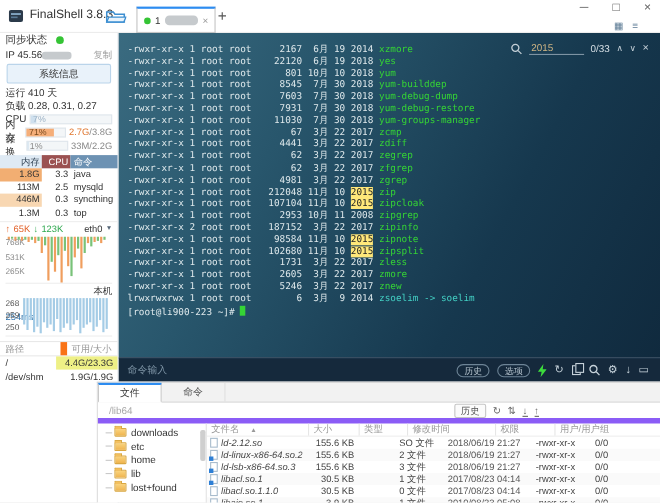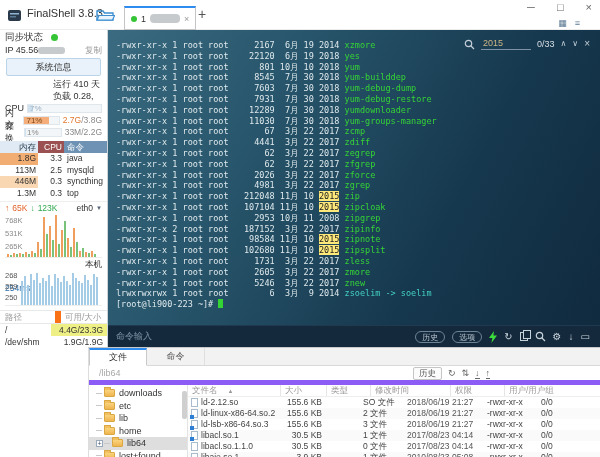--- a/index.html
+++ b/index.html
@@ -20,21 +20,21 @@
   .blob-sm{display:inline-block;width:27px;height:7px;border-radius:3px;background:#c6cacd;vertical-align:-1px;}
   .tclose{font-size:9px;color:#999;}
   .newtab{position:absolute;left:198px;top:6px;font-size:14px;color:#555;}
   
   .sidebar{position:absolute;left:0;top:30px;width:108px;height:427px;background:#fff;border-right:1px solid #ccd4da;box-sizing:border-box;font-size:9px;color:#333;overflow:hidden;}
   .sb-sync{height:14px;line-height:14px;padding-left:5px;font-size:9.5px;}
   .sb-dot{display:inline-block;width:7px;height:7px;border-radius:50%;background:#35c435;margin-left:8px;vertical-align:-1px;}
   .sb-ip{height:12px;line-height:12px;padding:0 5px;}
   .sb-copy{float:right;color:#999;font-size:8.5px;}
   .sb-btn{margin:2px 6px;height:16px;line-height:16px;text-align:center;background:#e9f2fa;border:1px solid #bad4ea;border-radius:2px;font-size:9px;color:#333;}
-  .sb-line{height:12px;line-height:12px;padding-left:5px;margin-left:48px;}
+  .sb-line{height:12px;line-height:12px;padding-left:5px;}
   .meter-row{display:flex;align-items:center;height:12px;padding:0 5px;gap:3px;}
   .meter{position:relative;height:9px;background:#f3f6f8;border:1px solid #dfe6ec;box-sizing:border-box;}
   .meter .fill{position:absolute;left:0;top:0;height:100%;}
   .meter .pct{position:absolute;left:2px;top:0;font-size:8px;line-height:8px;}
   .m-cpu{flex:1;} .m-cpu .fill{background:#cfe0ee;} .m-cpu .pct{color:#9ab0c4;}
   .m-mem{width:42px;} .m-mem .fill{background:#f5ae79;} .m-mem .pct{color:#7a4a1e;}
   .m-swap{width:42px;} .m-swap .fill{background:#cfe0ee;} .m-swap .pct{color:#888;}
   .mval{margin-left:auto;font-size:8.5px;color:#888;}
   .mval .v1o{color:#e0762e;}
   .ptable{margin-top:3px;}
@@ -43,21 +43,21 @@
   .pt-h .h-cpu{width:24px;text-align:right;padding-right:2px;background:#9b5151;color:#fff;}
   .pt-h .h-cmd{flex:1;padding-left:3px;background:#6d92b3;color:#fff;}
   .pt-r{display:flex;height:11.5px;line-height:11.5px;font-size:8.5px;}
   .c-mem{width:36px;text-align:right;padding-right:2px;}
   .c-mem.hot{background:#f2ae72;} .c-mem.warm{background:#f8d7b2;}
   .c-cpu{width:24px;text-align:right;padding-right:2px;}
   .c-cmd{flex:1;padding-left:3px;overflow:hidden;white-space:nowrap;}
   .net-h{display:flex;height:13px;line-height:13px;padding:0 5px;gap:3px;font-size:8.5px;margin-top:2px;border-top:1px solid #eee;align-items:center;}
   .up-ic,.up-v{color:#e2622a;} .dn-ic,.dn-v{color:#2fa84f;}
   .iface{margin-left:auto;color:#333;} .ddn{font-size:6px;color:#567;}
-  .spark{position:relative;margin:0 5px;border-bottom:1px solid #eee;display:flex;align-items:flex-end;gap:1px;overflow:hidden;padding-left:2px;}
+  .spark{position:relative;margin:0 5px;border-bottom:1px solid #eee;display:flex;gap:1px;overflow:hidden;padding-left:2px;}
   .spark-net{height:42px;}
   .spark-ping{height:34px;padding-left:16px;}
   .ylab{position:absolute;left:0;font-size:7.5px;color:#8a8a8a;line-height:8px;}
   .spark-ping .ylab{color:#555;}
   .nbar{width:2px;background:#f09e5e;flex-shrink:0;}
   .nbar.g{background:#79c279;}
   .pbar{width:2px;background:#a5cce6;flex-shrink:0;}
   .ping-h{display:flex;height:13px;line-height:13px;padding:0 5px;font-size:8.5px;}
   .ping-v{color:#2d6fa8;margin-top:24px;} .ping-host{margin-left:auto;color:#333;}
   .dtable{margin-top:4px;font-size:8.5px;}
@@ -114,21 +114,21 @@
   .ftable{flex:1;position:relative;overflow:hidden;}
   .fh{display:flex;height:11px;line-height:11px;font-size:8.5px;color:#999;border-bottom:1px solid #eee;}
   .fh>span{box-sizing:border-box;padding-left:4px;border-left:1px solid #e6e6e6;overflow:hidden;white-space:nowrap;}
   .fh>span:first-child{border-left:none;}
   .sort-asc{font-size:6px;color:#999;margin-left:10px;}
   .frow{display:flex;height:11px;line-height:11px;font-size:8.5px;color:#444;}
   .frow:nth-child(even){background:#fafafa;}
   .fc-name{width:92px;display:flex;align-items:center;gap:3px;padding-left:3px;overflow:hidden;white-space:nowrap;box-sizing:border-box;}
   .fic{position:relative;width:7px;height:9px;border:1px solid #a8bccd;background:#fff;flex-shrink:0;box-sizing:border-box;}
   .fic.link::after{content:'';position:absolute;left:-2px;bottom:-2px;width:4px;height:4px;background:#2d7fd6;}
-  .fnm{overflow:hidden;}
+  .fnm{overflow:hidden;font-style:italic;}
   .fc-size{width:46px;text-align:right;padding-right:4px;box-sizing:border-box;}
   .fc-type{width:44px;padding-left:4px;box-sizing:border-box;margin-left:33px;}
   .fc-mtime{width:80px;padding-left:4px;color:#555;box-sizing:border-box;}
   .fc-perm{width:54px;padding-left:4px;box-sizing:border-box;}
   .fc-owner{flex:1;padding-left:4px;}
   .fsb-track{position:absolute;right:0;top:12px;width:5px;height:66px;background:#f2f2f2;}
   .fsb{position:absolute;right:0;top:0;width:5px;height:34px;background:#c9c9c9;border-radius:2px;}
 </style>
 </head>
 <body>
@@ -347,33 +347,31 @@
 
         <div class="tline"><span>-rwxr-xr-x 1 root root      801 10月 10 </span><span class="yr">2018</span><span class="fname">yum</span></div>
 
         <div class="tline"><span>-rwxr-xr-x 1 root root     8545  7月 30 </span><span class="yr">2018</span><span class="fname">yum-builddep</span></div>
 
 
         <div class="tline"><span>-rwxr-xr-x 1 root root     7603  7月 30 </span><span class="yr">2018</span><span class="fname">yum-debug-dump</span></div>
 
         <div class="tline"><span>-rwxr-xr-x 1 root root     7931  7月 30 </span><span class="yr">2018</span><span class="fname">yum-debug-restore</span></div>
 
-        <div class="tline"><span>-rwxr-xr-x 1 root root    12289  7月 30 </span><span class="yr">2018</span><span class="fname">yumdownloader</span></div>
 
         <div class="tline"><span>-rwxr-xr-x 1 root root    11030  7月 30 </span><span class="yr">2018</span><span class="fname">yum-groups-manager</span></div>
 
         <div class="tline"><span>-rwxr-xr-x 1 root root       67  3月 22 </span><span class="yr">2017</span><span class="fname">zcmp</span></div>
 
         <div class="tline"><span>-rwxr-xr-x 1 root root     4441  3月 22 </span><span class="yr">2017</span><span class="fname">zdiff</span></div>
 
         <div class="tline"><span>-rwxr-xr-x 1 root root       62  3月 22 </span><span class="yr">2017</span><span class="fname">zegrep</span></div>
 
         <div class="tline"><span>-rwxr-xr-x 1 root root       62  3月 22 </span><span class="yr">2017</span><span class="fname">zfgrep</span></div>
 
-        <div class="tline"><span>-rwxr-xr-x 1 root root     2026  3月 22 </span><span class="yr">2017</span><span class="fname">zforce</span></div>
 
         <div class="tline"><span>-rwxr-xr-x 1 root root     4981  3月 22 </span><span class="yr">2017</span><span class="fname">zgrep</span></div>
 
         <div class="tline"><span>-rwxr-xr-x 1 root root   212048 11月 10 </span><span class="yr hl">2015</span><span class="fname">zip</span></div>
 
         <div class="tline"><span>-rwxr-xr-x 1 root root   107104 11月 10 </span><span class="yr hl">2015</span><span class="fname">zipcloak</span></div>
 
         <div class="tline"><span>-rwxr-xr-x 1 root root     2953 10月 11 </span><span class="yr">2008</span><span class="fname">zipgrep</span></div>
 
         <div class="tline"><span>-rwxr-xr-x 2 root root   187152  3月 22 </span><span class="yr">2017</span><span class="fname">zipinfo</span></div>
@@ -455,36 +453,30 @@
 
               <span class="dash"></span>
               <span class="fold"></span>
               <span>etc</span>
             </div>
 
             <div class="trow">
 
               <span class="dash"></span>
               <span class="fold"></span>
-              <span>lib</span>
+              <span>home</span>
             </div>
 
             <div class="trow">
 
               <span class="dash"></span>
               <span class="fold"></span>
-              <span>home</span>
-            </div>
-
-            <div class="trow sel">
-              <span class="exp show">+</span>
-              <span class="dash"></span>
-              <span class="fold"></span>
-              <span>lib64</span>
-            </div>
+              <span>lib</span>
+            </div>
+
 
             <div class="trow">
 
               <span class="dash"></span>
               <span class="fold"></span>
               <span>lost+found</span>
             </div>
           </div>
         <span class="tsb"></span>
       </div>

